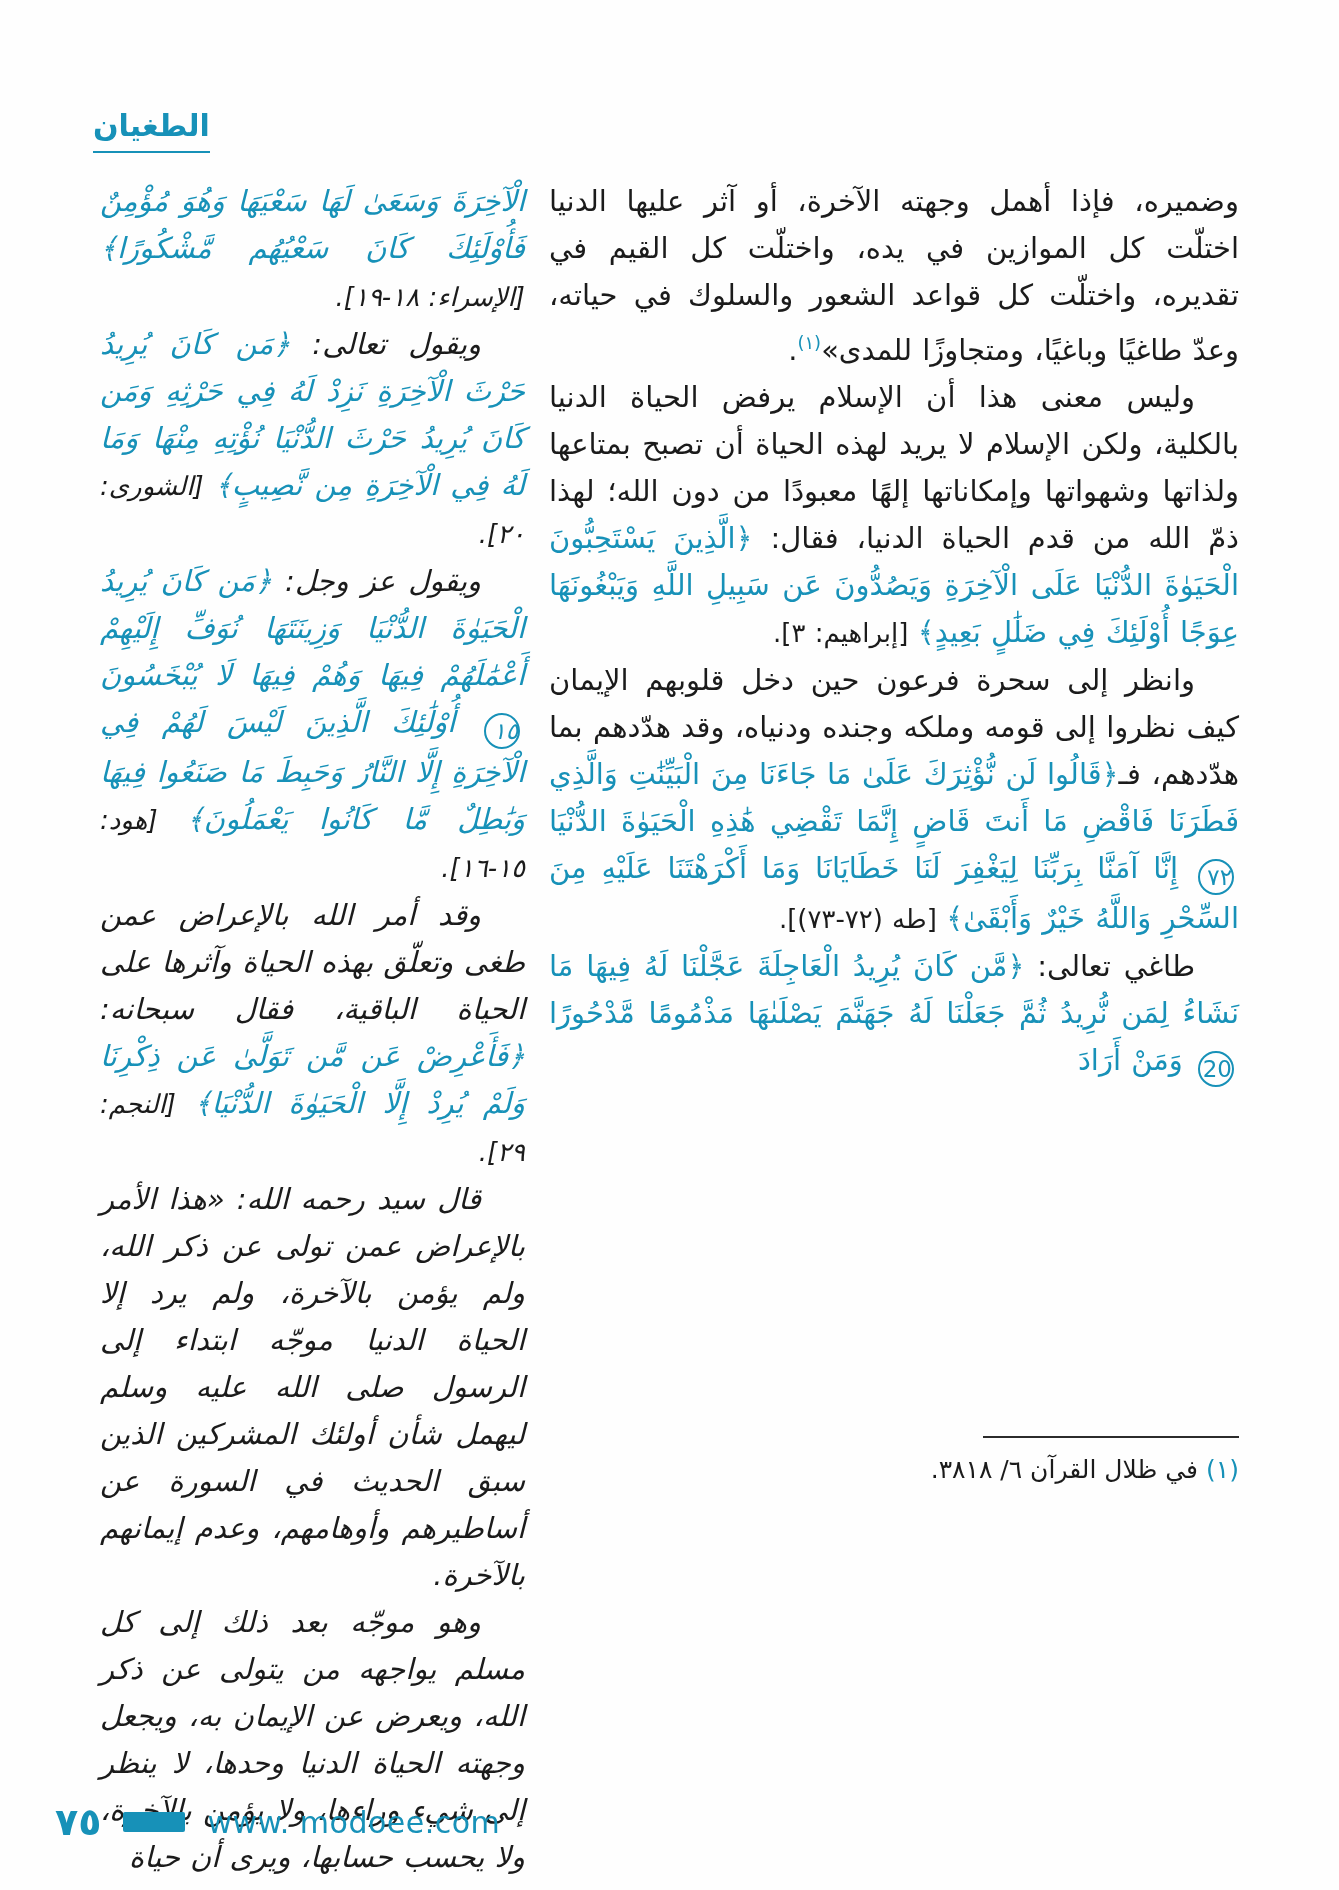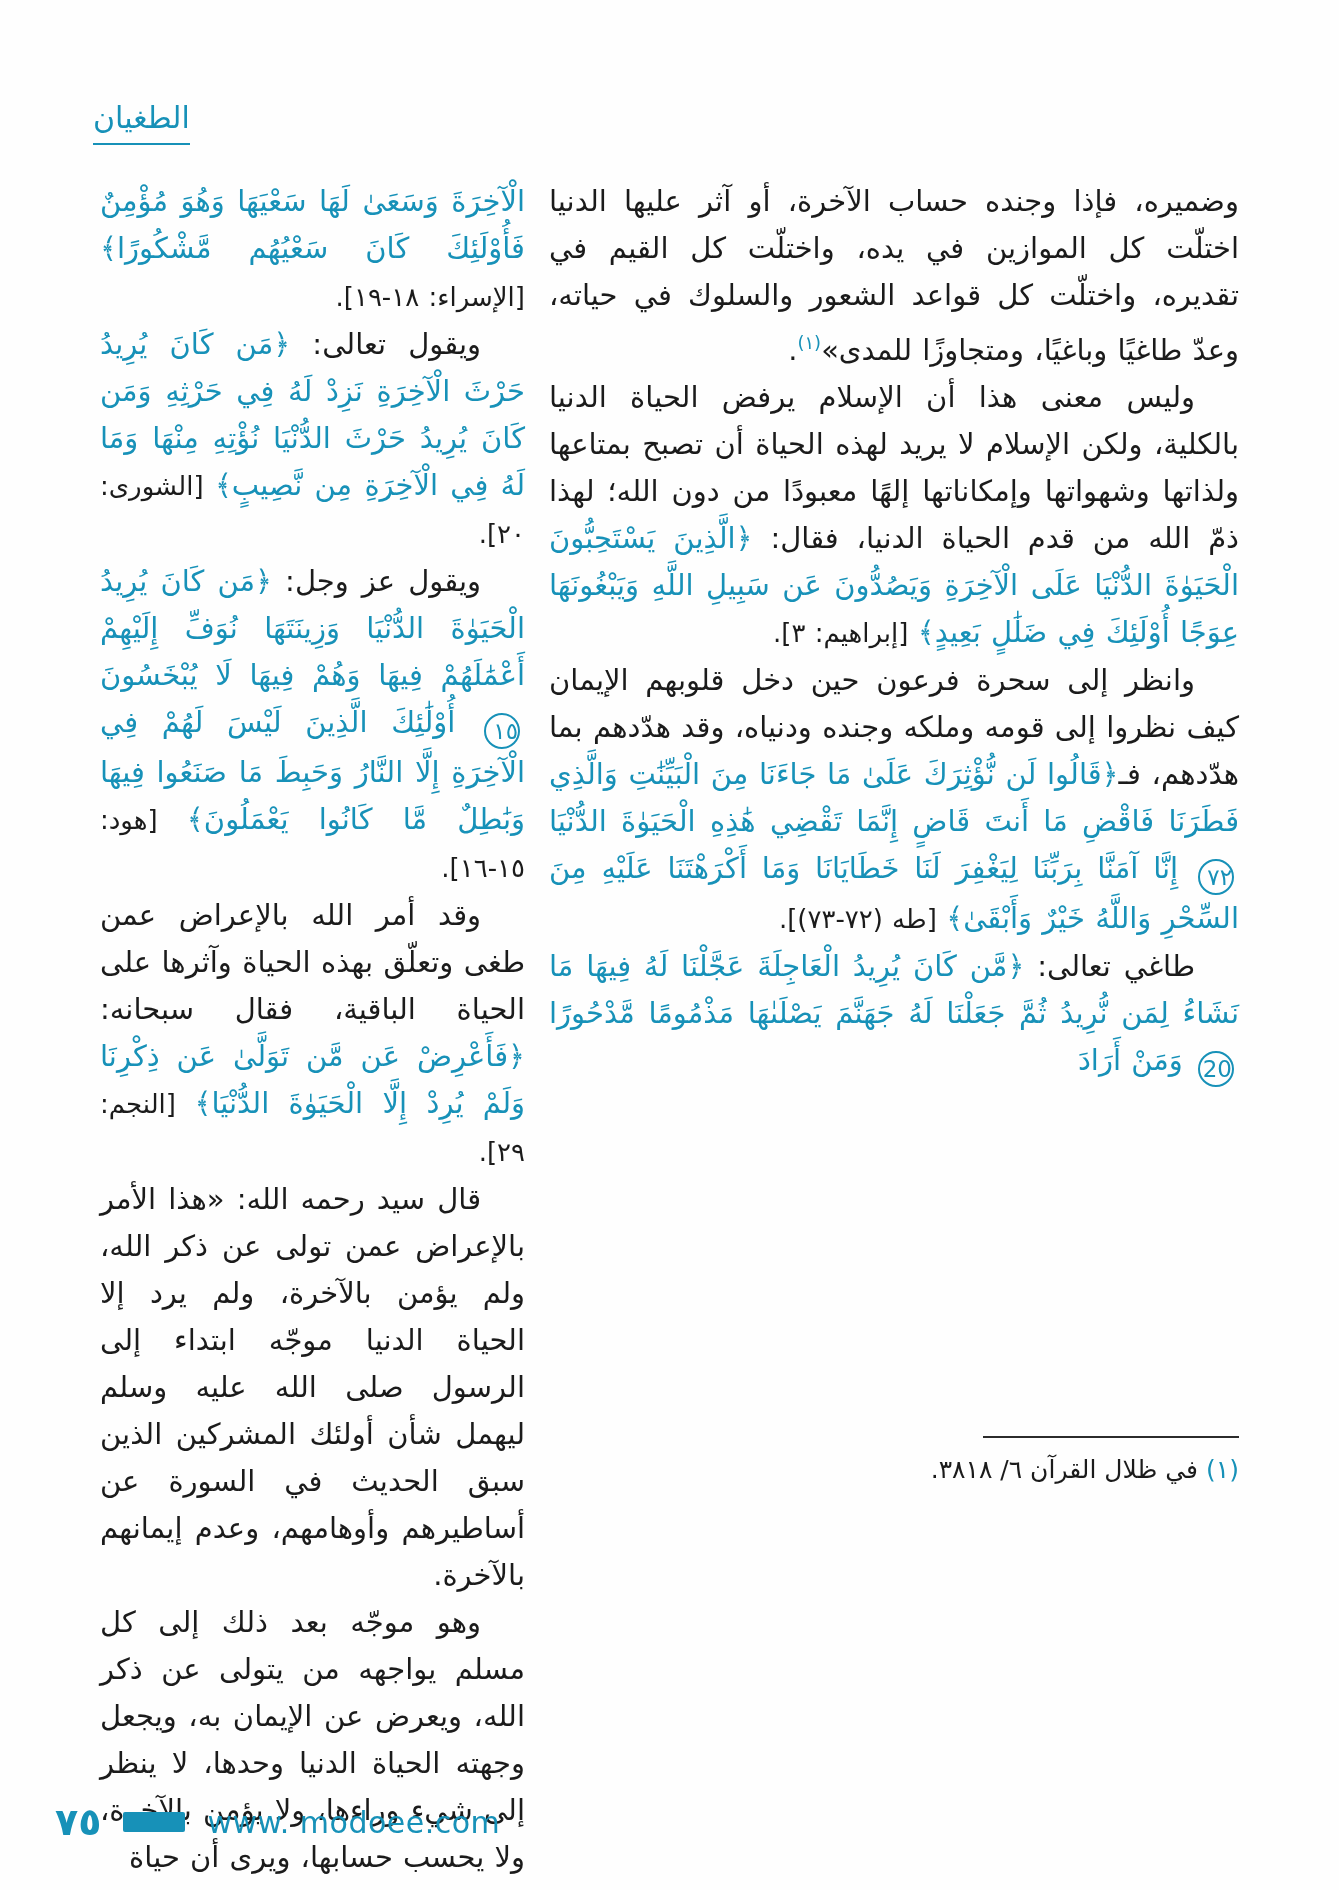--- a/index.html
+++ b/index.html
@@ -13,45 +13,45 @@
     width: 1339px;
     height: 1890px;
     background: #fefefe;
     direction: rtl;
     font-family: "DejaVu Sans", sans-serif;
     color: var(--body-text);
     overflow: hidden;
   }
   .chapter-header {
     position: absolute;
-    top: 100px;
+    top: 108px;
     left: 93px;
     font-size: 30px;
-    font-weight: normal;
+    font-weight: bold;
     color: var(--accent);
     padding-bottom: 8px;
     border-bottom: 2px solid var(--accent);
   }
   .content {
     position: absolute;
     top: 178px;
     right: 100px;
     width: 1139px;
     height: 1310px;
     display: flex;
     gap: 24px;
   }
   .col { min-width: 0; }
   .col-right {
     width: 690px;
     height: 100%;
     display: flex;
     flex-direction: column;
   }
-  .col-left { width: 425px; }
+  .col-left { width: 425px; font-style: italic; }
   .para {
     margin: 0;
     font-size: 29px;
     line-height: 47px;
     text-align: justify;
     text-indent: 44px;
     word-spacing: 1px;
   }
   .para.no-indent { text-indent: 0; }
   .seg-text { color: var(--body-text); }
@@ -112,21 +112,21 @@
 <body>
 
 <div class="page">
 
   <div class="chapter-header">الطغيان</div>
 
   <div class="content">
 
     <div class="col col-right">
       <div class="col-paras">
-          <p class="para no-indent"><span class="seg-text">وضميره، فإذا وجنده حساب الآخرة، أو آثر عليها الدنيا اختلّت كل الموازين في يده، واختلّت كل القيم في تقديره، واختلّت كل قواعد الشعور والسلوك في حياته، وعدّ طاغيًا وباغيًا، ومتجاوزًا للمدى»</span><span class="footnote-marker">(١)</span><span class="seg-text">.</span></p>
+          <p class="para no-indent"><span class="seg-text">وضميره، فإذا أهمل وجهته الآخرة، أو آثر عليها الدنيا اختلّت كل الموازين في يده، واختلّت كل القيم في تقديره، واختلّت كل قواعد الشعور والسلوك في حياته، وعدّ طاغيًا وباغيًا، ومتجاوزًا للمدى»</span><span class="footnote-marker">(١)</span><span class="seg-text">.</span></p>
           <p class="para"><span class="seg-text">وليس معنى هذا أن الإسلام يرفض الحياة الدنيا بالكلية، ولكن الإسلام لا يريد لهذه الحياة أن تصبح بمتاعها ولذاتها وشهواتها وإمكاناتها إلهًا معبودًا من دون الله؛ لهذا ذمّ الله من قدم الحياة الدنيا، فقال: </span><span class="seg-quran">﴿الَّذِينَ يَسْتَحِبُّونَ الْحَيَوٰةَ الدُّنْيَا عَلَى الْآخِرَةِ وَيَصُدُّونَ عَن سَبِيلِ اللَّهِ وَيَبْغُونَهَا عِوَجًا أُوْلَئِكَ فِي ضَلَٰلٍ بَعِيدٍ﴾</span><span class="seg-ref"> [إبراهيم: ٣].</span></p>
           <p class="para"><span class="seg-text">وانظر إلى سحرة فرعون حين دخل قلوبهم الإيمان كيف نظروا إلى قومه وملكه وجنده ودنياه، وقد هدّدهم بما هدّدهم، فـ</span><span class="seg-quran">﴿قَالُوا لَن نُّؤْثِرَكَ عَلَىٰ مَا جَاءَنَا مِنَ الْبَيِّنَٰتِ وَالَّذِي فَطَرَنَا فَاقْضِ مَا أَنتَ قَاضٍ إِنَّمَا تَقْضِي هَٰذِهِ الْحَيَوٰةَ الدُّنْيَا </span><span class="ayah-number">٧٢</span><span class="seg-quran"> إِنَّا آمَنَّا بِرَبِّنَا لِيَغْفِرَ لَنَا خَطَايَانَا وَمَا أَكْرَهْتَنَا عَلَيْهِ مِنَ السِّحْرِ وَاللَّهُ خَيْرٌ وَأَبْقَىٰ﴾</span><span class="seg-ref"> [طه (٧٢-٧٣)].</span></p>
           <p class="para"><span class="seg-text">طاغي تعالى: </span><span class="seg-quran">﴿مَّن كَانَ يُرِيدُ الْعَاجِلَةَ عَجَّلْنَا لَهُ فِيهَا مَا نَشَاءُ لِمَن نُّرِيدُ ثُمَّ جَعَلْنَا لَهُ جَهَنَّمَ يَصْلَىٰهَا مَذْمُومًا مَّدْحُورًا </span><span class="ayah-number">20</span><span class="seg-quran"> وَمَنْ أَرَادَ</span></p>
         </div>
 
       <div class="footnote-block">
         <div class="footnote-rule"></div>
         <div class="footnote-text">
           <span class="footnote-num">(١)</span><span> في ظلال القرآن ٦/ ٣٨١٨.</span>
         </div>

